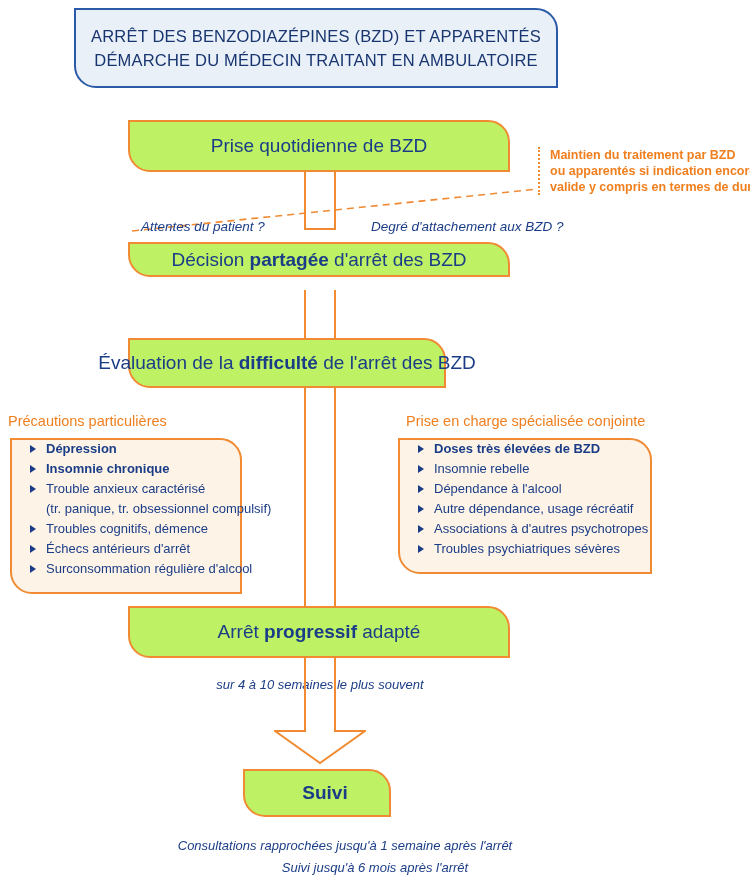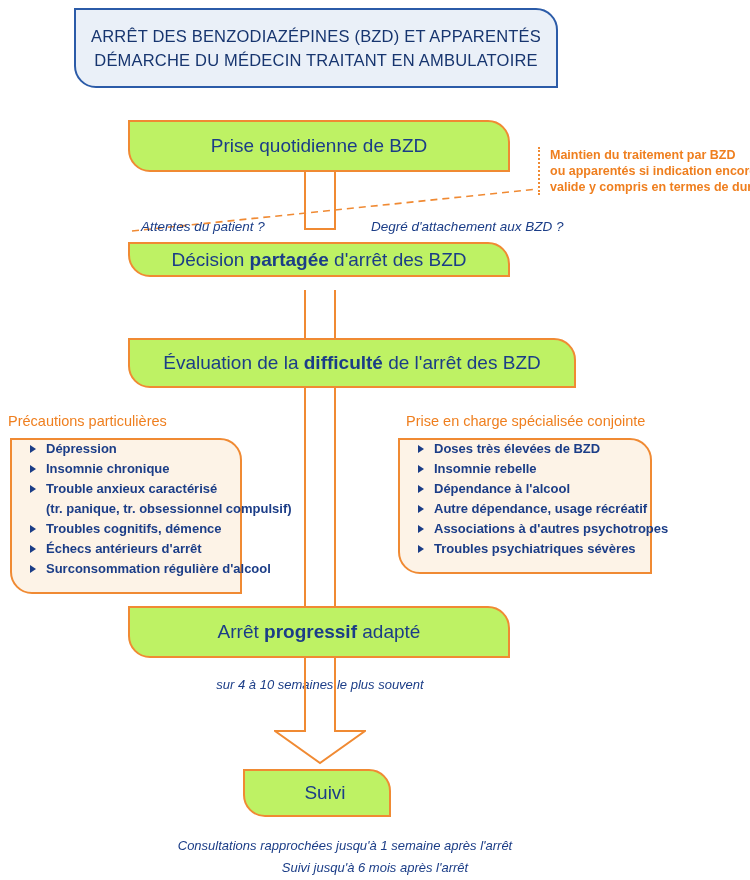--- a/index.html
+++ b/index.html
@@ -103,21 +103,20 @@
   }
   .panel ul{list-style:none;margin:0;padding:0;}
   .panel li{
     color:var(--blue);
     font-size:13px;
     line-height:17.5px;
     position:relative;
     padding-left:16px;
     margin-bottom:2.5px;
     white-space:nowrap;
-    font-weight:bold;
   }
   .panel li.bold{font-weight:bold;}
   .panel li.cont{padding-left:16px;}
   .panel li .bullet{
     position:absolute;left:0;top:5px;
     width:0;height:0;
     border-left:6px solid var(--blue);
     border-top:4.5px solid transparent;
     border-bottom:4.5px solid transparent;
   }
@@ -172,21 +171,21 @@
     <div>valide y compris en termes de durée</div>
   </div>
 
   <div class="abs qlabel" style="left:141px;top:219px;">Attentes du patient ?</div>
   <div class="abs qlabel" style="left:371px;top:219px;">Degré d'attachement aux BZD ?</div>
 
   <div class="abs pbox" style="left:128px;top:242px;width:382px;height:35px;">
     <span class="t"><span>Décision </span><b>partagée</b><span> d'arrêt des BZD</span></span>
   </div>
 
-  <div class="abs pbox" style="left:128px;top:338px;width:448px;height:50px;">
+  <div class="abs pbox" style="left:128px;top:338px;width:318px;height:50px;">
     <span class="t"><span>Évaluation de la </span><b>difficulté</b><span> de l'arrêt des BZD</span></span>
   </div>
 
   <div class="abs panel-title" style="left:8px;top:413px;text-align:center;">Précautions particulières</div>
   <div class="abs panel" style="left:10px;top:438px;width:232px;">
     <ul id="list-left">
         <li class="bold"><span class="bullet"></span><span>Dépression</span></li>
         <li class="bold"><span class="bullet"></span><span>Insomnie chronique</span></li>
         <li><span class="bullet"></span><span>Trouble anxieux caractérisé</span></li>
         <li class="cont"><span>(tr. panique, tr. obsessionnel compulsif)</span></li>
@@ -208,19 +207,19 @@
       </ul>
   </div>
 
   <div class="abs pbox" style="left:128px;top:606px;width:382px;height:52px;">
     <span class="t"><span>Arrêt </span><b>progressif</b><span> adapté</span></span>
   </div>
 
   <div class="abs note" style="left:0;top:677px;width:640px;">sur 4 à 10 semaines le plus souvent</div>
 
   <div class="abs pbox" style="left:243px;top:769px;width:148px;height:48px;">
-    <span class="t" style="font-weight:normal;margin-left:16px;">Suivi</span>
+    <span class="t" style="font-weight:bold;margin-left:16px;">Suivi</span>
   </div>
 
   <div class="abs note" style="left:0;top:838px;width:690px;">Consultations rapprochées jusqu'à 1 semaine après l'arrêt</div>
   <div class="abs note" style="left:0;top:860px;width:750px;">Suivi jusqu'à 6 mois après l'arrêt</div>
 
 </div>
 
 </body></html>

